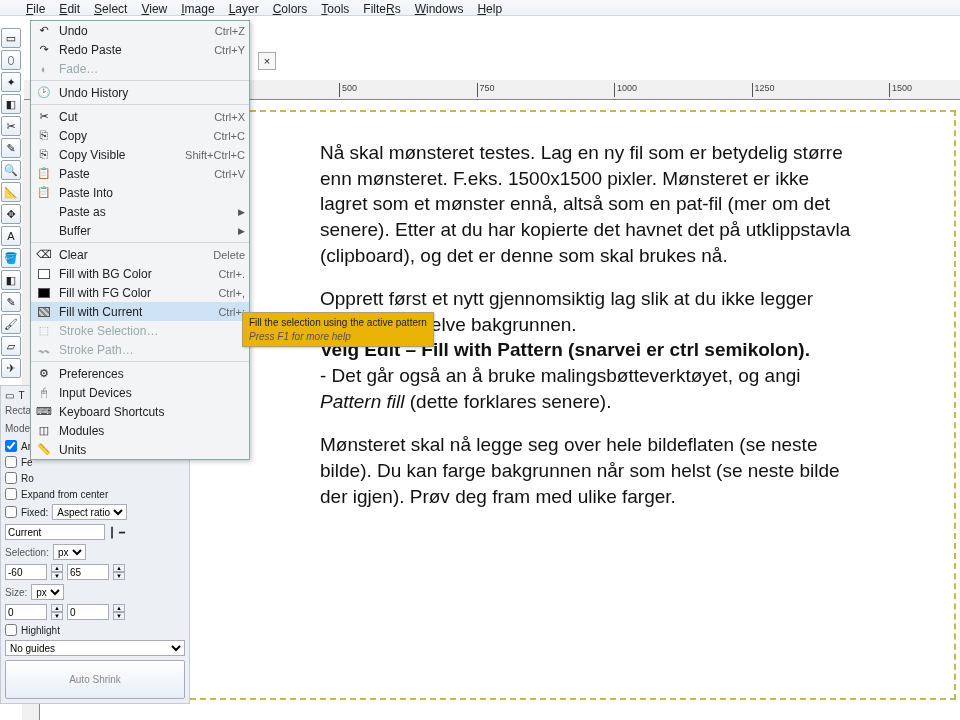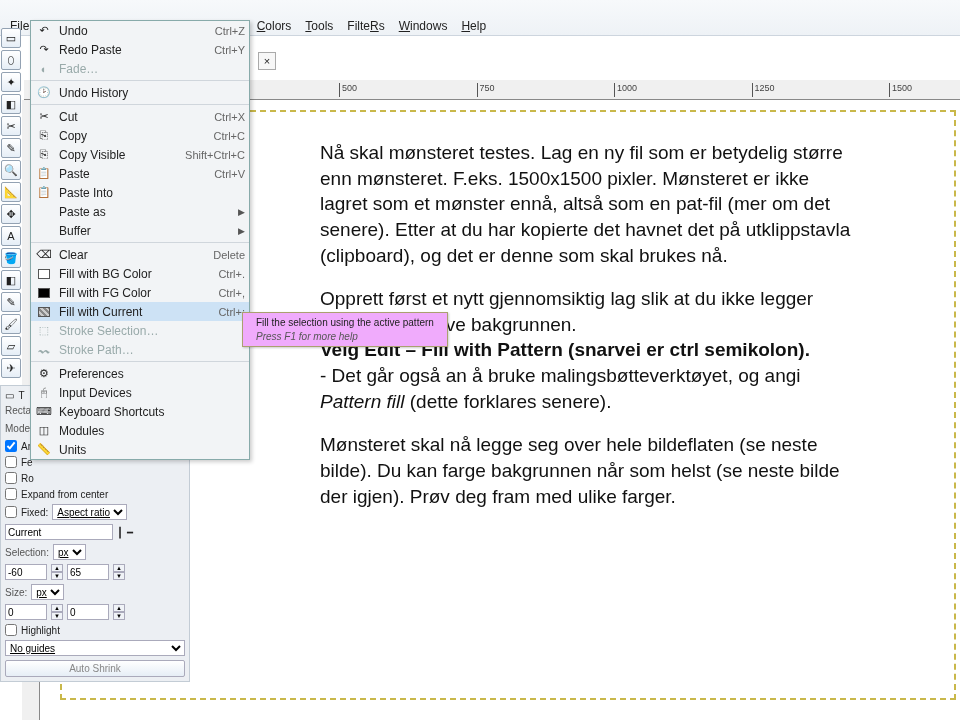--- a/index.html
+++ b/index.html
@@ -1,19 +1,19 @@
 <!DOCTYPE html>
 <html><head>
 <meta charset="utf-8">
 <style>
 * { box-sizing: border-box; margin: 0; padding: 0; font-family: "Segoe UI", Tahoma, sans-serif; }
 body { width: 960px; height: 720px; background: #fff; position: relative; overflow: hidden; font-size: 12px; color: #222; }
 
 
-.menubar { display: flex; align-items: flex-end; height: 36px; background: linear-gradient(#f7f9fb,#eef2f6); border-bottom: 1px solid #cdd5de; padding: 0 4px; gap: 2px; }
+.menubar { display: flex; align-items: flex-start; height: 16px; background: linear-gradient(#f7f9fb,#eef2f6); border-bottom: 1px solid #cdd5de; padding: 0 20px; gap: 2px; }
 .menubar .menu { padding: 2px 6px; cursor: pointer; }
 .menubar .menu u { text-decoration: underline; }
 
 
 .dropdown { position: absolute; left: 30px; top: 20px; width: 220px; background: #f2f4f6; border: 1px solid #8aa; box-shadow: 2px 2px 4px rgba(0,0,0,0.2); z-index: 50; }
 .dropdown .mi { display: flex; align-items: center; height: 19px; padding: 0 4px; gap: 6px; }
 .dropdown .mi.hover { background: #cde2f5; }
 .dropdown .mi.disabled { color: #9aa; }
 .dropdown .mi .ic { width: 18px; height: 16px; display: flex; align-items: center; justify-content: center; font-size: 11px; }
 .dropdown .mi .lbl { flex: 1; }
@@ -37,30 +37,30 @@
 .canvas { position:absolute; left:60px; top:110px; right:4px; height:590px; border:2px dashed #c9b84a; background:#fff; }
 
 
 .toolbox { position:absolute; left:0; top:26px; width:22px; display:flex; flex-direction:column; gap:2px; padding:2px 1px; }
 .toolbox .tb { width:20px; height:20px; border:1px solid #93a2b3; background:linear-gradient(#fff,#e6eef6); display:flex; align-items:center; justify-content:center; font-size:11px; cursor:pointer; border-radius:2px;}
 
 
 .options { position:absolute; left:0; top:385px; width:190px; background:#eceff3; border:1px solid #c3ccd5; font-size:10px; padding:4px; display:flex; flex-direction:column; gap:4px; z-index:5;}
 .options .row { display:flex; align-items:center; gap:4px;}
 .options input[type=text]{ width:42px; height:16px; border:1px solid #aab; font-size:10px; padding:0 2px; background:#fff;}
-.options select { height:16px; font-size:10px; border:1px solid #aab; background:#fff;text-decoration:underline;}
+.options select { height:16px; font-size:10px; border:1px solid #aab; background:#fff;}
 .options .full { width: 100%; }
 .options .spin { display:flex; flex-direction:column; gap:0; }
 .options .spin button{ width:12px;height:8px; font-size:6px; border:1px solid #aab; background:#f0f3f7; padding:0; line-height:6px;}
 .options .label { color:#555; }
 .options .pale { color:#888; }
-.options .btn { border:1px solid #aab; background:linear-gradient(#fff,#e6eef6); padding:2px 6px; border-radius:2px; text-align:center;}
-
-
-.tooltip { position:absolute; left:242px; top:312px; background:#f0abfc; border:1px solid #aaa070; padding:3px 13px; font-size:10px; line-height:1.35; box-shadow:1px 1px 2px rgba(0,0,0,0.2); z-index:60; white-space:nowrap;}
+.options .btn { border:1px solid #aab; background:linear-gradient(#fff,#e6eef6); padding:13px 6px; border-radius:2px; text-align:center;}
+
+
+.tooltip { position:absolute; left:242px; top:312px; background:#eab308; border:1px solid #aaa070; padding:3px 6px; font-size:10px; line-height:1.35; box-shadow:1px 1px 2px rgba(0,0,0,0.2); z-index:60; white-space:nowrap;}
 .tooltip .hint { color:#555; font-style:italic; text-align:left; display:block;}
 
 
 .instr { position:absolute; left:320px; top:140px; width:540px; font-family: Calibri, "Segoe UI", sans-serif; font-size:19px; line-height:1.35; color:#111; z-index:3;}
 .instr p { margin-bottom:18px; }
 .instr .b { font-weight:600; }
 .instr .i { font-style:italic; }
 
 input[type=checkbox]{ width:12px; height:12px; }
 </style>
@@ -264,21 +264,21 @@
   <div class="row">
       <input type="checkbox" style="">
       <span>Expand from center</span>
     </div>
   <div class="row">
       <input type="checkbox" style="">
       <span>Fixed:</span>
     <select><option>Aspect ratio</option></select>
     </div>
   <div class="row">
-      <input type="text" class="full" style="width: 108px;" value="Current">
+      <input type="text" class="full" style="width: 100px;" value="Current">
     <span>┃</span>
       <span>━</span>
     </div>
   <div class="row">
       <span class="label">Selection:</span>
     <select><option>px</option></select>
     </div>
   <div class="row">
     <input type="text" value="-60" style="">
     <div class="spin">

